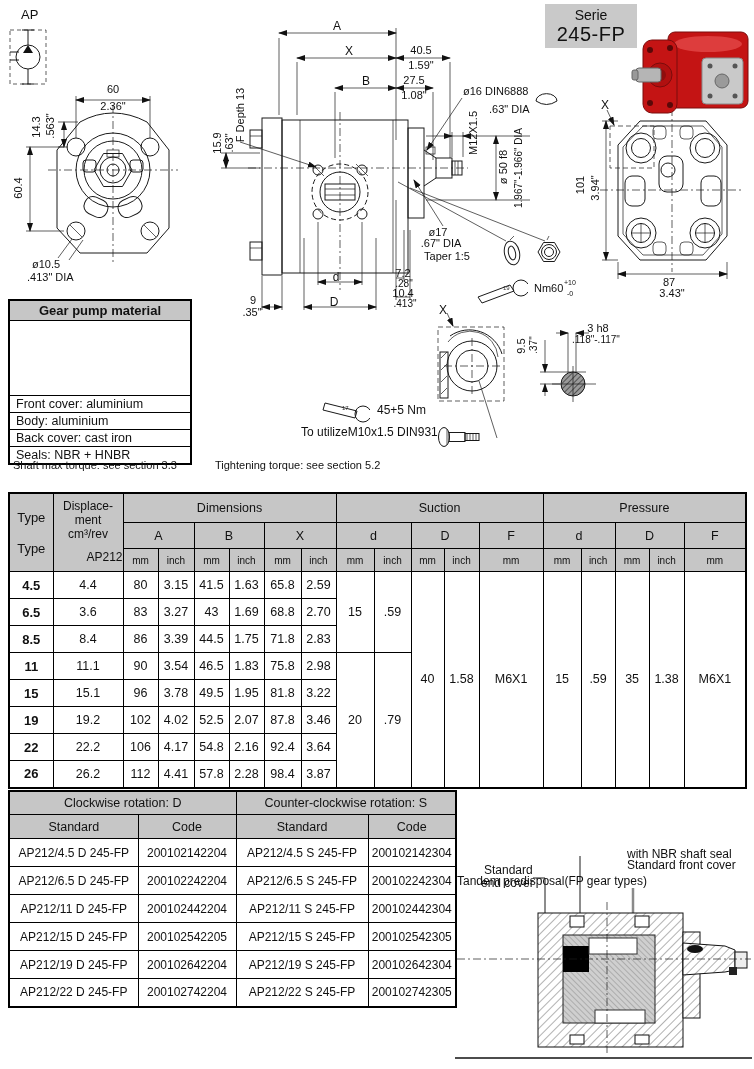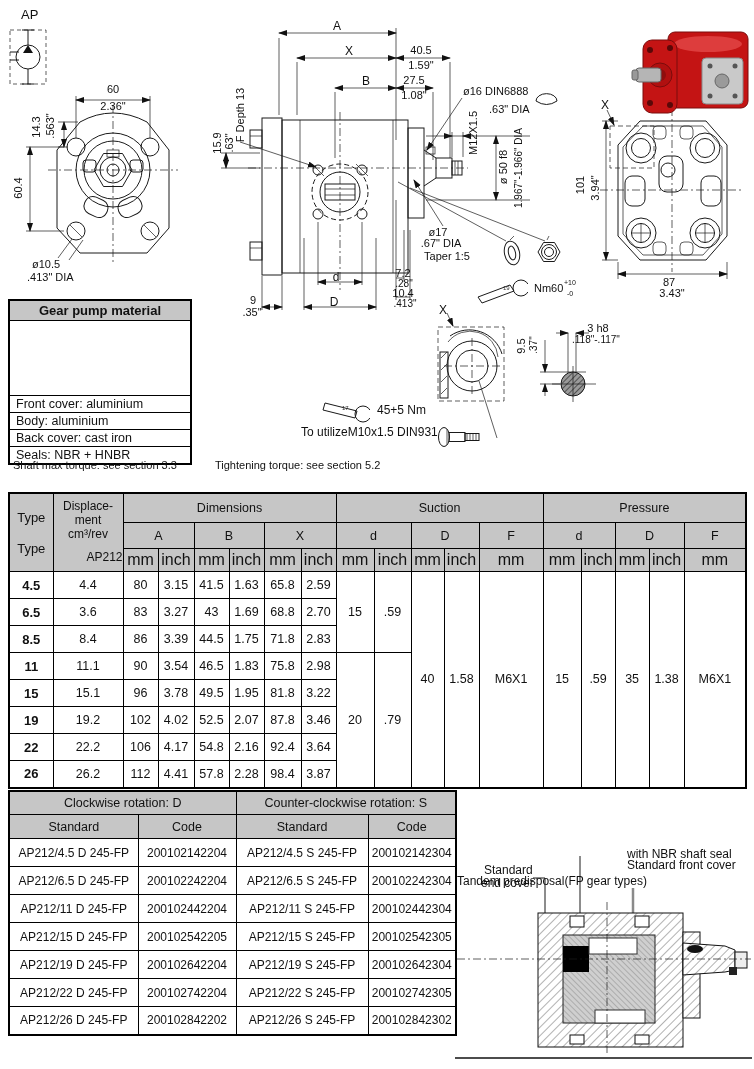--- a/index.html
+++ b/index.html
@@ -23,21 +23,21 @@
               text-align:center;padding:2px 0;}
   .matbox .mimg{height:74px;position:relative;}
   .matbox .mrow{border-top:1.5px solid #000;font-size:12.5px;padding:1px 0 1px 6px;}
   table{border-collapse:collapse;table-layout:fixed;position:absolute;background:#fff;}
   .dimtab{left:8px;top:492px;width:737px;font-size:12.5px;}
   .dimtab th,.dimtab td{border:1px solid #000;text-align:center;vertical-align:middle;padding:0;font-weight:normal;overflow:hidden;}
   .dimtab{border:2px solid #000000;}
   .dimtab thead th{background:#c6c6c6;}
   .dimtab tr.h1 th{height:28px;}
   .dimtab tr.h2 th{height:25px;}
-  .dimtab tr.h3 th{height:22px;font-size:16px;}
+  .dimtab tr.h3 th{height:22px;font-size:10px;}
   .dimtab tbody tr{height:27px;}
   .dimtab td.typecol, .typehead{font-weight:bold;font-size:13px;}
   .typehead div:first-child{margin-bottom:16px;}
   .disphead{font-size:12px;line-height:1.15;}
   .disphead .ap{margin-top:9px;text-align:right;}
   .codtab{left:8px;top:790px;width:447px;font-size:12px;border:2px solid #000;}
   .codtab th,.codtab td{border:1px solid #000;text-align:center;vertical-align:middle;padding:0;font-weight:normal;}
   .codtab thead th{background:#c6c6c6;font-size:12.5px;}
   .codtab tr.h1 th{height:22px;}
   .codtab tr.h2 th{height:23px;}
@@ -314,20 +314,24 @@
       <line x1="545" y1="340" x2="545" y2="372" class="thin" marker-end="url(#ar)"></line>
       <line x1="545" y1="396" x2="545" y2="384" class="thin" marker-end="url(#ar)"></line>
       <circle cx="573" cy="384" r="12" fill="url(#pk)" stroke="#1a1a1a"></circle>
       <line x1="552" y1="384" x2="596" y2="384" class="thin"></line>
       <line x1="573" y1="366" x2="573" y2="402" class="thin"></line>
     </g>
   </svg>
 
   <div class="lbl s13" style="left:21px;top:8px">AP</div>
 
+  <div class="serie-box">
+    <div class="serie-l1">Serie</div>
+    <div class="serie-l2">245-FP</div>
+  </div>
 
   <div class="lbl c" style="left:113px;top:84px">60</div>
   <div class="lbl c" style="left:113px;top:101px">2.36"</div>
   <div class="lbl v" style="left:37px;top:127px">14.3</div>
   <div class="lbl v" style="left:51px;top:126px">.563"</div>
   <div class="lbl v" style="left:19px;top:188px">60.4</div>
   <div class="lbl" style="left:32px;top:259px">ø10.5</div>
   <div class="lbl" style="left:27px;top:272px">.413" DIA</div>
 
   <div class="lbl c s12" style="left:337px;top:20px">A</div>
@@ -601,26 +605,20 @@
           <td>200102642204</td>
           <td>AP212/19 S 245-FP</td>
           <td>200102642304</td>
         </tr>
         <tr>
           <td>AP212/22 D 245-FP</td>
           <td>200102742204</td>
           <td>AP212/22 S 245-FP</td>
           <td>200102742305</td>
         </tr>
-        <tr>
-          <td>AP212/26 D 245-FP</td>
-          <td>200102842202</td>
-          <td>AP212/26 S 245-FP</td>
-          <td>200102842302</td>
-        </tr>
       </tbody>
   </table>
 
   <svg style="left:455px;top:840px" width="299" height="229" viewBox="0 0 299 229">
     <defs>
       <pattern id="ph1" width="6" height="6" patternTransform="rotate(45)" patternUnits="userSpaceOnUse">
         <rect width="6" height="6" fill="#fff"></rect>
           <line x1="0" y1="0" x2="0" y2="6" stroke="#666" stroke-width="1"></line>
       </pattern>
       <pattern id="ph2" width="4" height="4" patternTransform="rotate(-45)" patternUnits="userSpaceOnUse">

